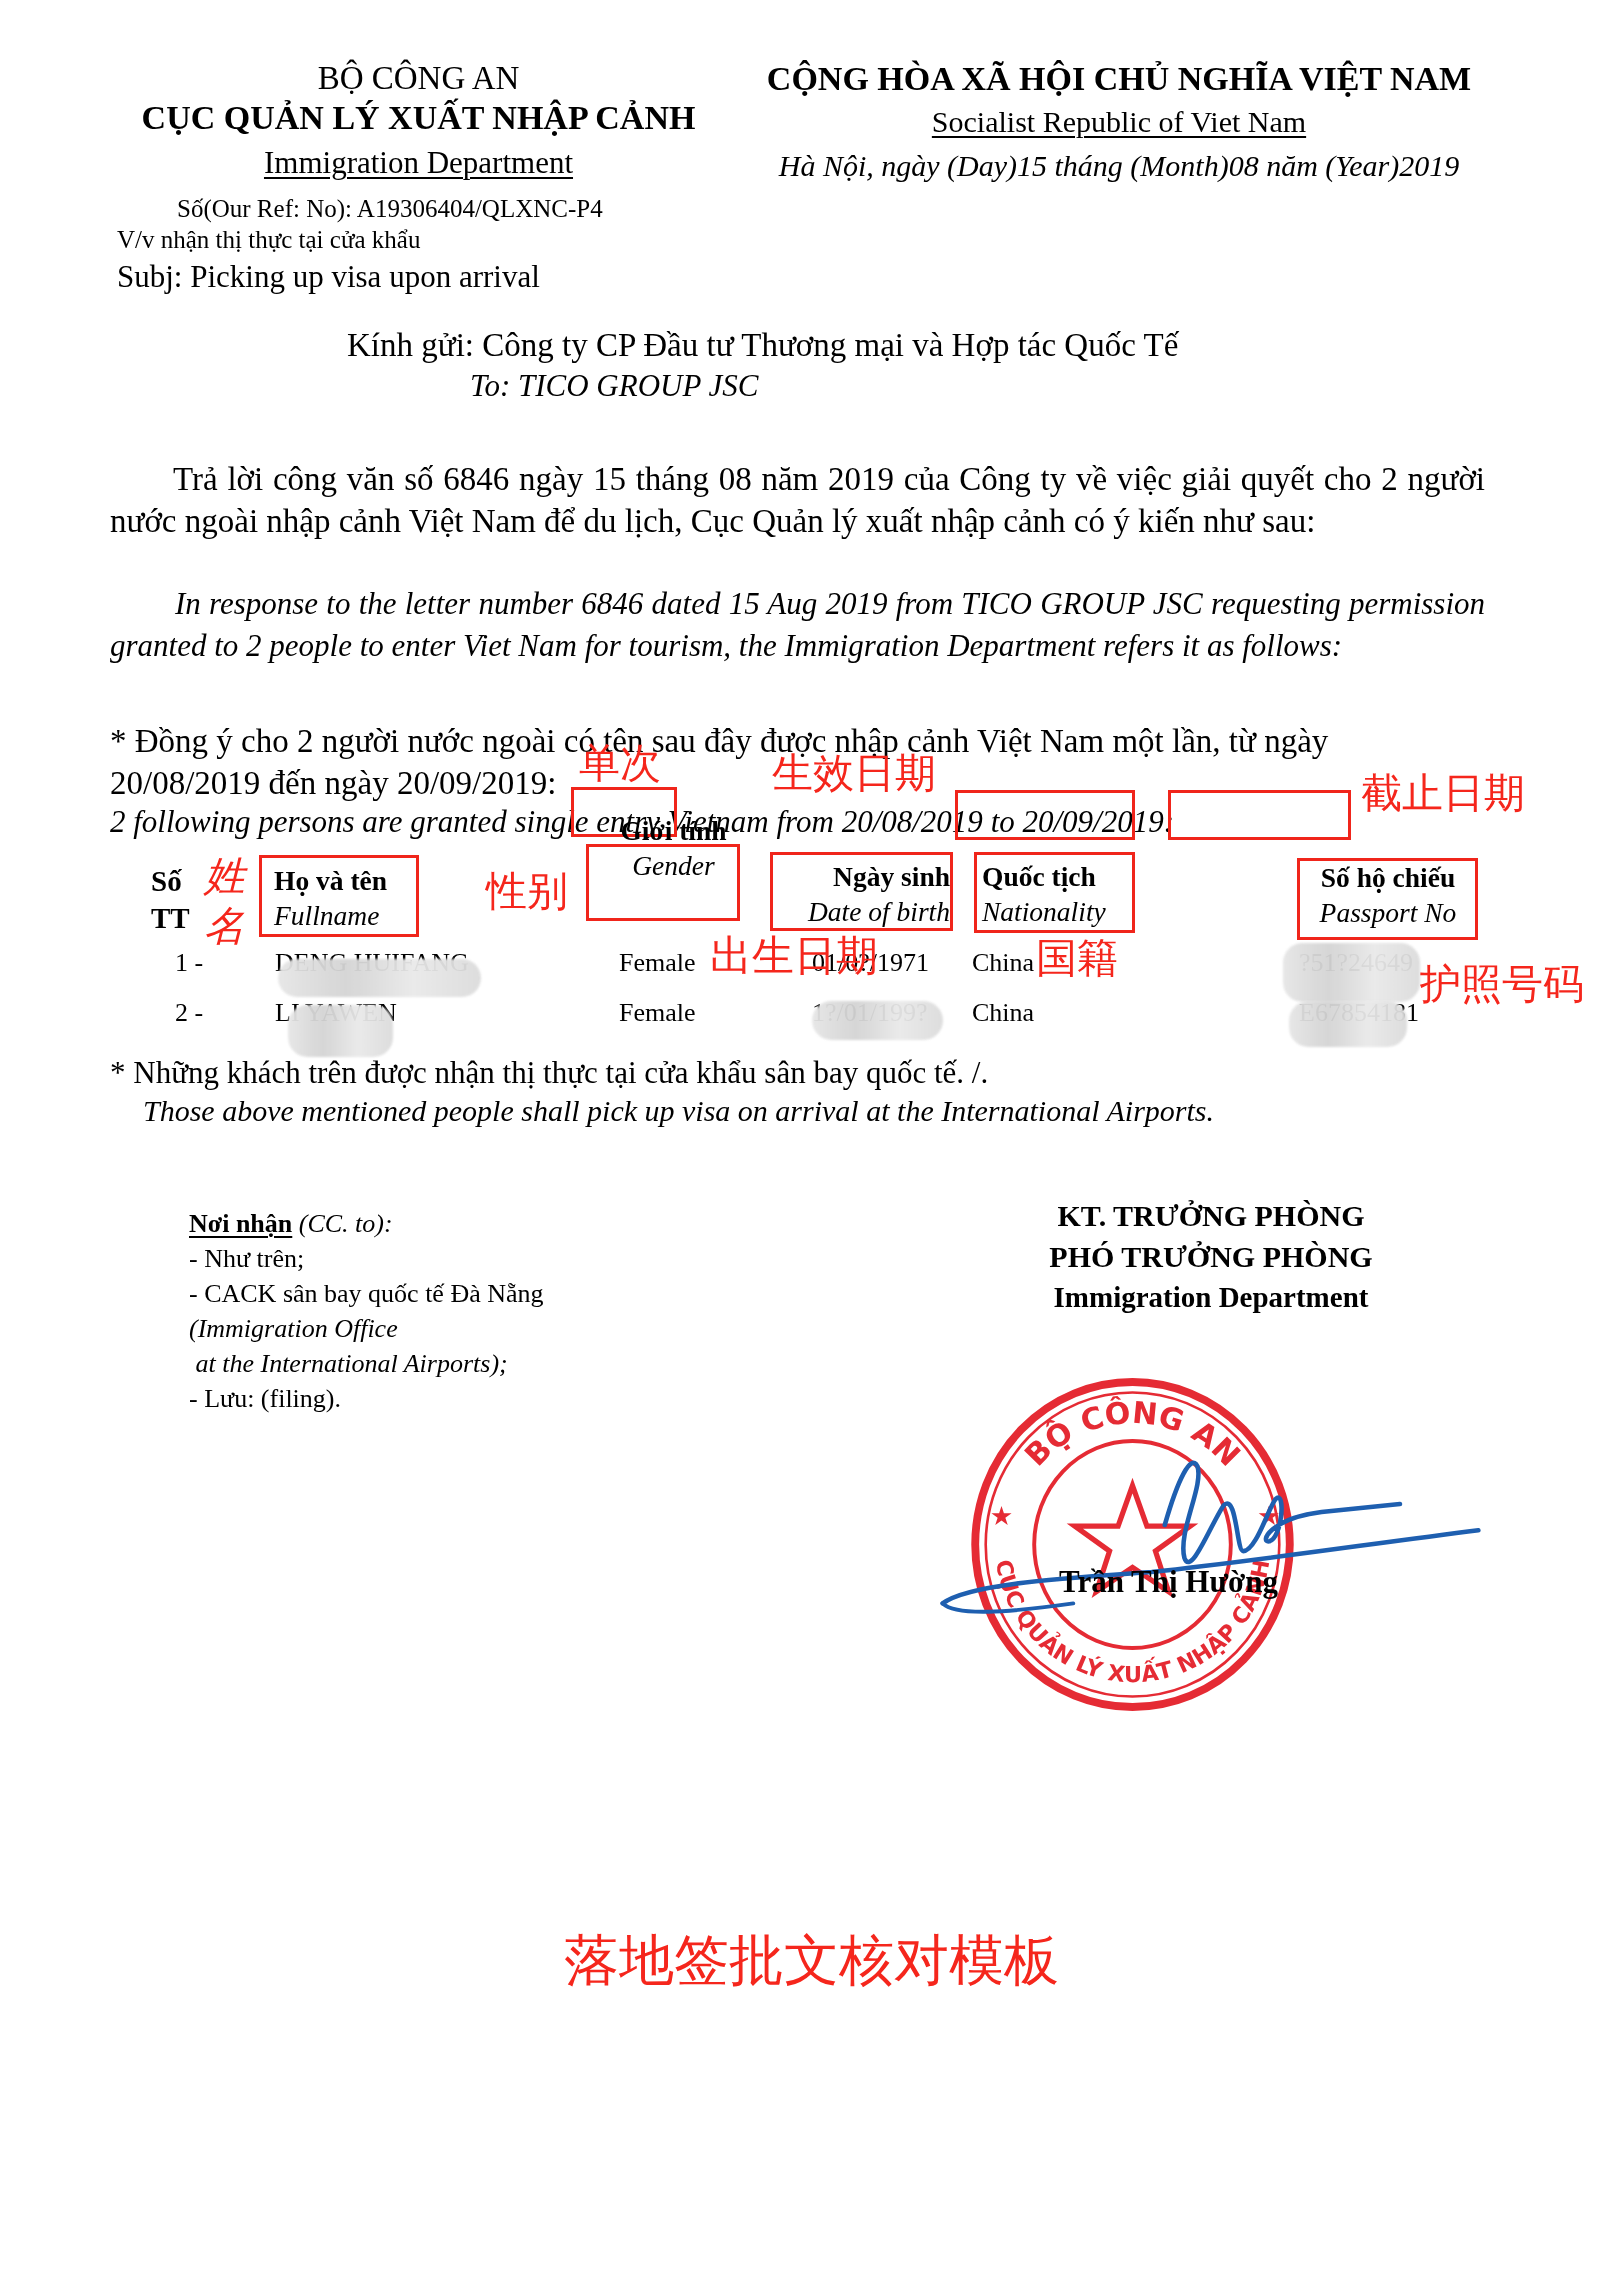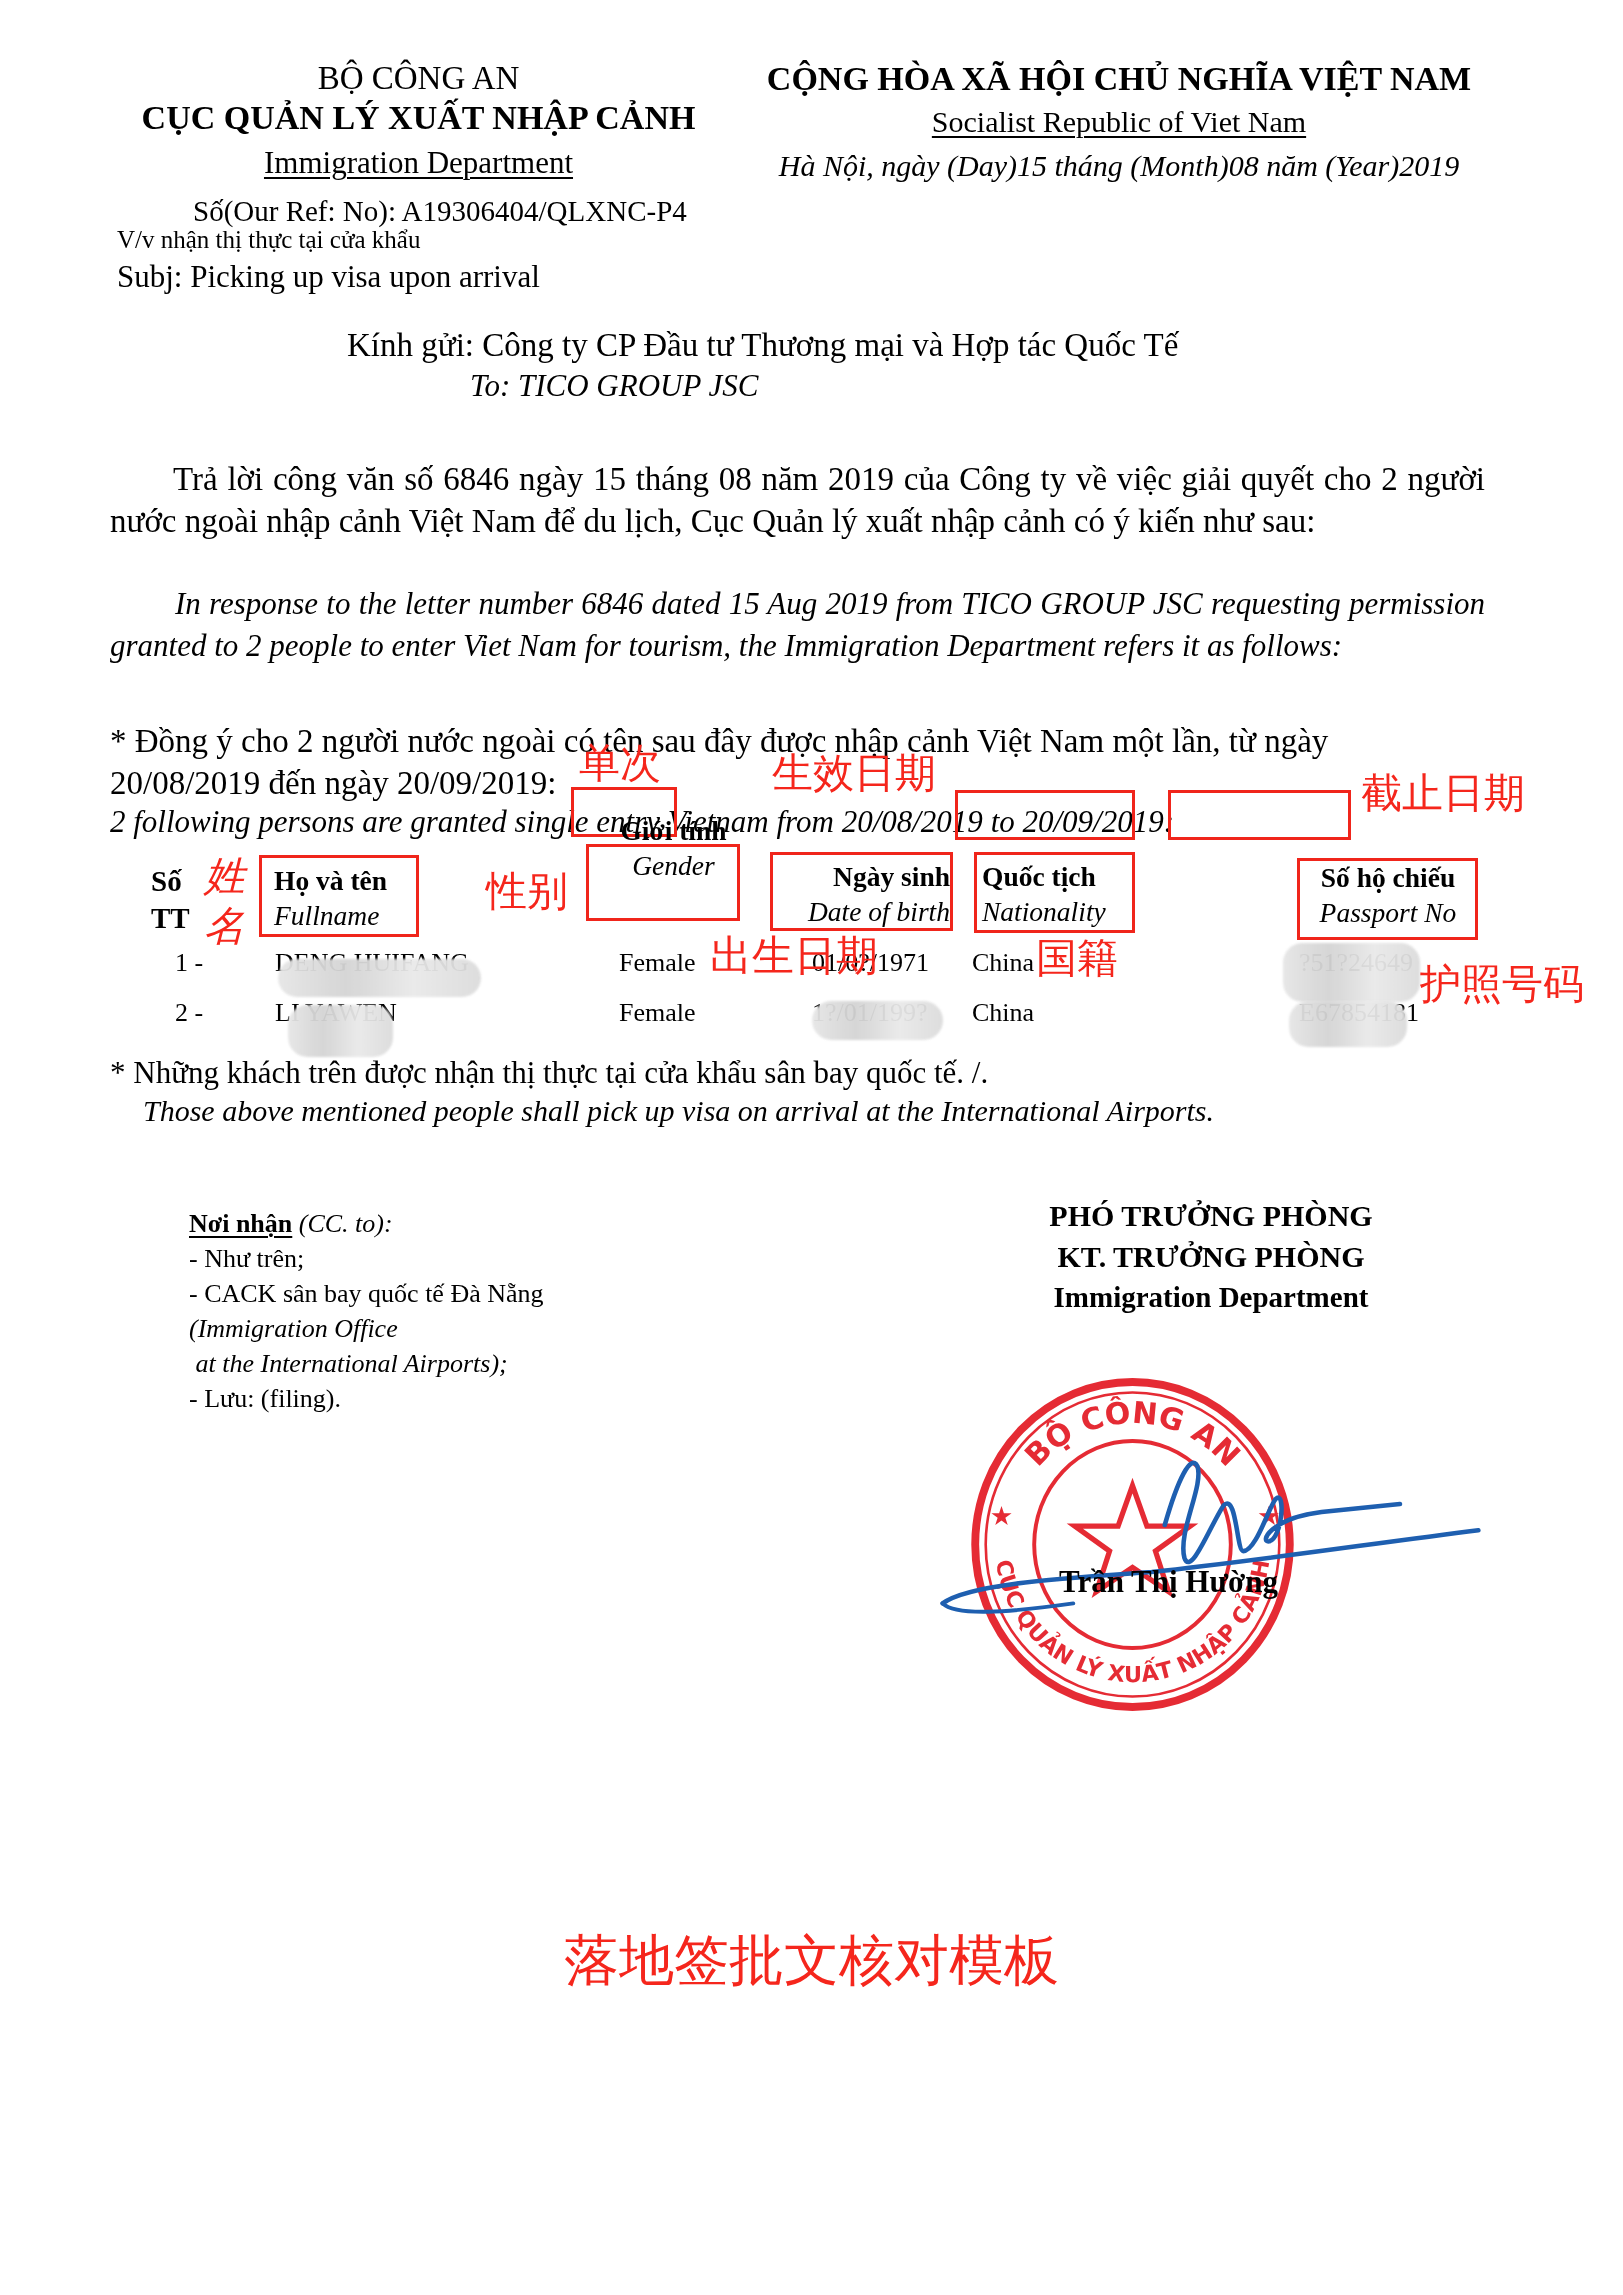--- a/index.html
+++ b/index.html
@@ -19,21 +19,21 @@
     .stamp { position: absolute; left: 949px; top: 1361px; width: 367px; height: 367px; }
   </style>
 </head>
 <body>
 
 <div class="abs c" style="left:124px; top:60px; width:589px; font-size:33px;">BỘ CÔNG AN</div>
 <div class="abs c b" style="left:124px; top:99px; width:589px; font-size:34px;">CỤC QUẢN LÝ XUẤT NHẬP CẢNH</div>
 <div class="abs c" style="left:124px; top:145px; width:589px; font-size:31px;">
   <span class="u">Immigration Department</span>
 </div>
-<div class="abs" style="left:177px; top:195px; font-size:29px;margin-left:16px;">Số(Our Ref: No): A19306404/QLXNC-P4</div>
+<div class="abs" style="left:177px; top:195px; font-size:25px;">Số(Our Ref: No): A19306404/QLXNC-P4</div>
 <div class="abs" style="left:117px; top:226px; font-size:25px;">V/v nhận thị thực tại cửa khẩu</div>
 <div class="abs" style="left:117px; top:259px; font-size:31px;">Subj: Picking up visa upon arrival</div>
 
 <div class="abs c b" style="left:713px; top:60px; width:812px; font-size:34px;">CỘNG HÒA XÃ HỘI CHỦ NGHĨA VIỆT NAM</div>
 <div class="abs c" style="left:713px; top:105px; width:812px; font-size:30px;">
   <span class="u">Socialist Republic of Viet Nam</span>
 </div>
 <div class="abs c it" style="left:713px; top:149px; width:812px; font-size:30px;">Hà Nội, ngày (Day)15 tháng (Month)08 năm (Year)2019</div>
 
 <div class="abs" style="left:347px; top:327px; font-size:33px;">Kính gửi:  Công ty CP Đầu tư Thương mại và Hợp tác Quốc Tế</div>
@@ -124,22 +124,22 @@
 <div class="abs" style="left:189px; top:1206px; font-size:26px; line-height:35px;">
   <div><span class="b u">Nơi nhận</span> <span class="it">(CC. to):</span></div>
   <div>- Như trên;</div>
   <div>- CACK sân bay quốc tế  Đà Nẵng</div>
   <div class="it">(Immigration Office</div>
   <div class="it" style="white-space:pre;"> at the International Airports);</div>
   <div>- Lưu: (filing).</div>
 </div>
 
 <div class="abs c b" style="left:949px; top:1195px; width:524px; font-size:30px; line-height:41px;">
+  <div>KT. TRƯỞNG PHÒNG</div>
   <div>PHÓ TRƯỞNG PHÒNG</div>
-  <div>KT. TRƯỞNG PHÒNG</div>
   <div style="font-size:29px;">Immigration Department</div>
 </div>
 
 <svg class="stamp" viewBox="0 0 560 560">
   <defs>
     <path id="arcTop" d="M 95,280 A 185,185 0 0 1 465,280"></path>
     <path id="arcBot" d="M 70,280 A 210,210 0 0 0 490,280"></path>
   </defs>
   <ellipse cx="280" cy="280" rx="240" ry="248" fill="none" stroke="#e52b34" stroke-width="12"></ellipse>
   <ellipse cx="280" cy="280" rx="224" ry="232" fill="none" stroke="#e52b34" stroke-width="4"></ellipse>

